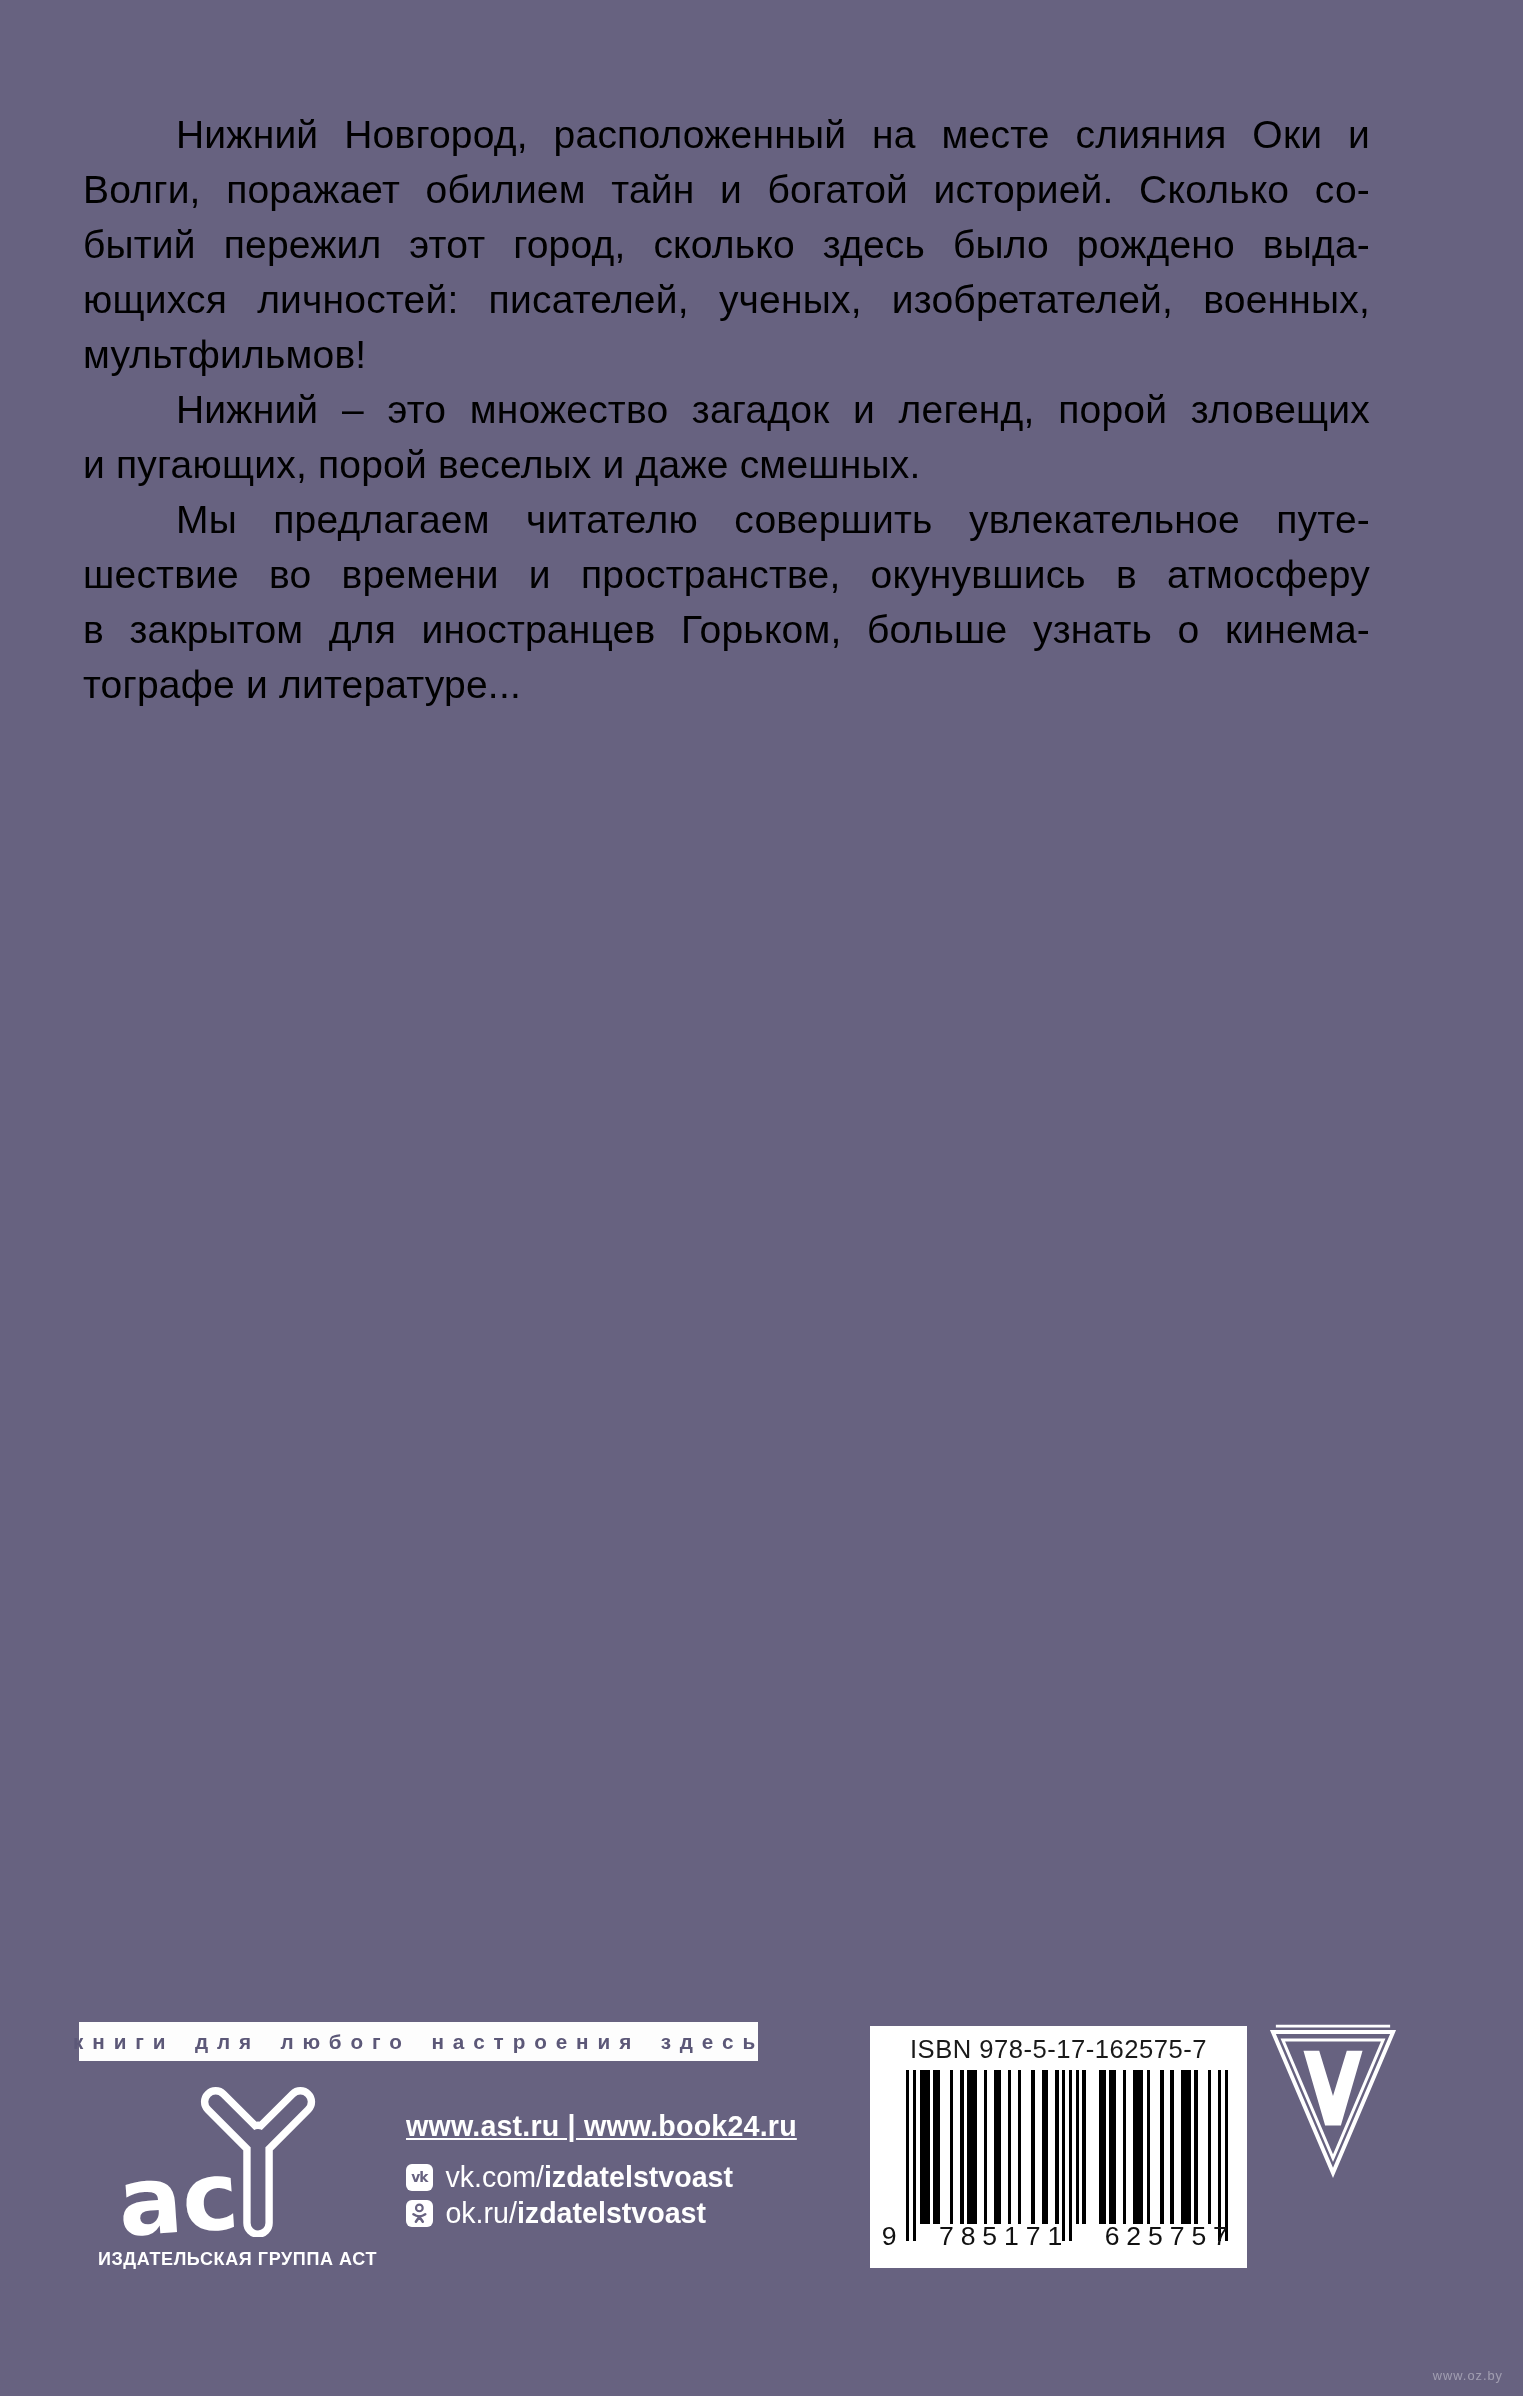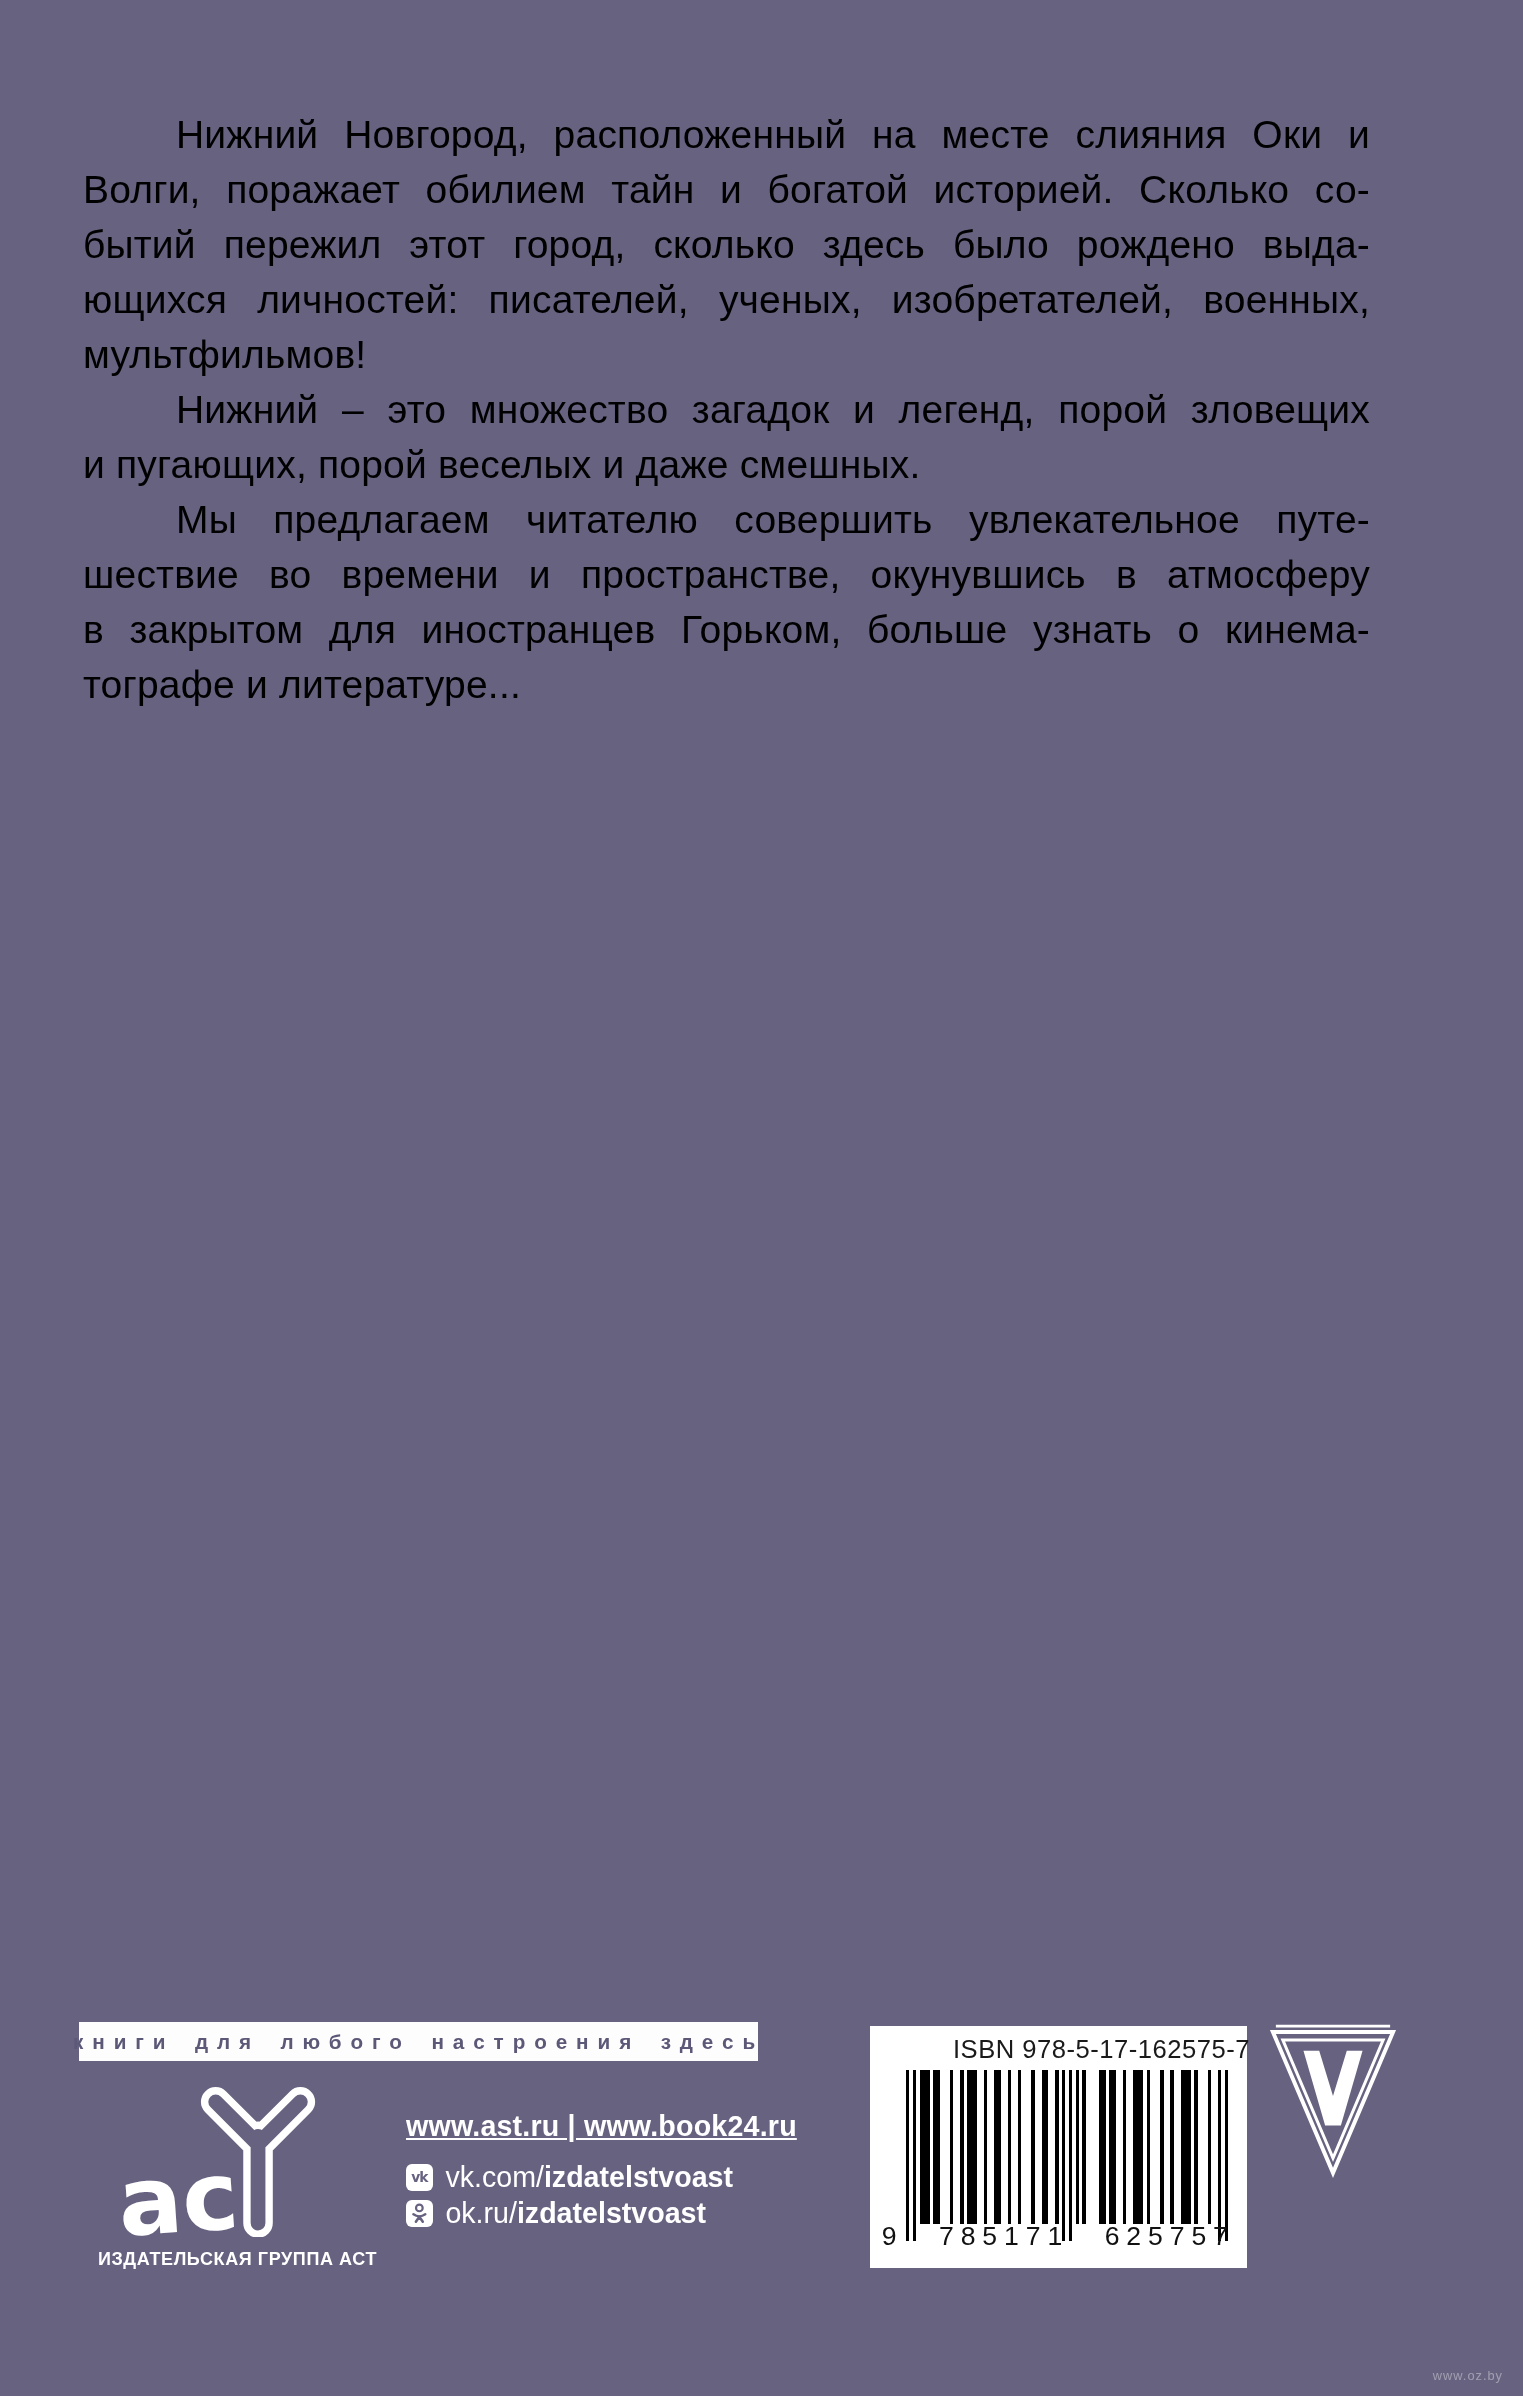--- a/index.html
+++ b/index.html
@@ -73,21 +73,21 @@
   .social-text{font-size:28.6px;color:#fff;white-space:nowrap;}
   .social-text b{font-weight:bold;}
 
   
   .isbn-box{
     position:absolute;left:870px;top:2026px;width:377px;height:242px;
     background:#fff;
   }
   .isbn-label{
     position:absolute;top:8.9px;left:0;width:100%;
-    text-align:center;color:#1a1a1a;font-size:25.6px;letter-spacing:0.5px;padding-left:43px;
+    text-align:center;color:#1a1a1a;font-size:25.6px;letter-spacing:0.5px;
   }
   .barcode{
     position:absolute;left:36px;top:44px;width:328px;height:172px;
     font-size:0;
   }
   .barcode .m{display:inline-block;width:3.4px;height:154px;vertical-align:top;}
   .barcode .m.b{background:#000;}
   .barcode .m.g{height:171px;}
   .barcode-digits{
     position:absolute;left:11.8px;top:195px;width:353px;

